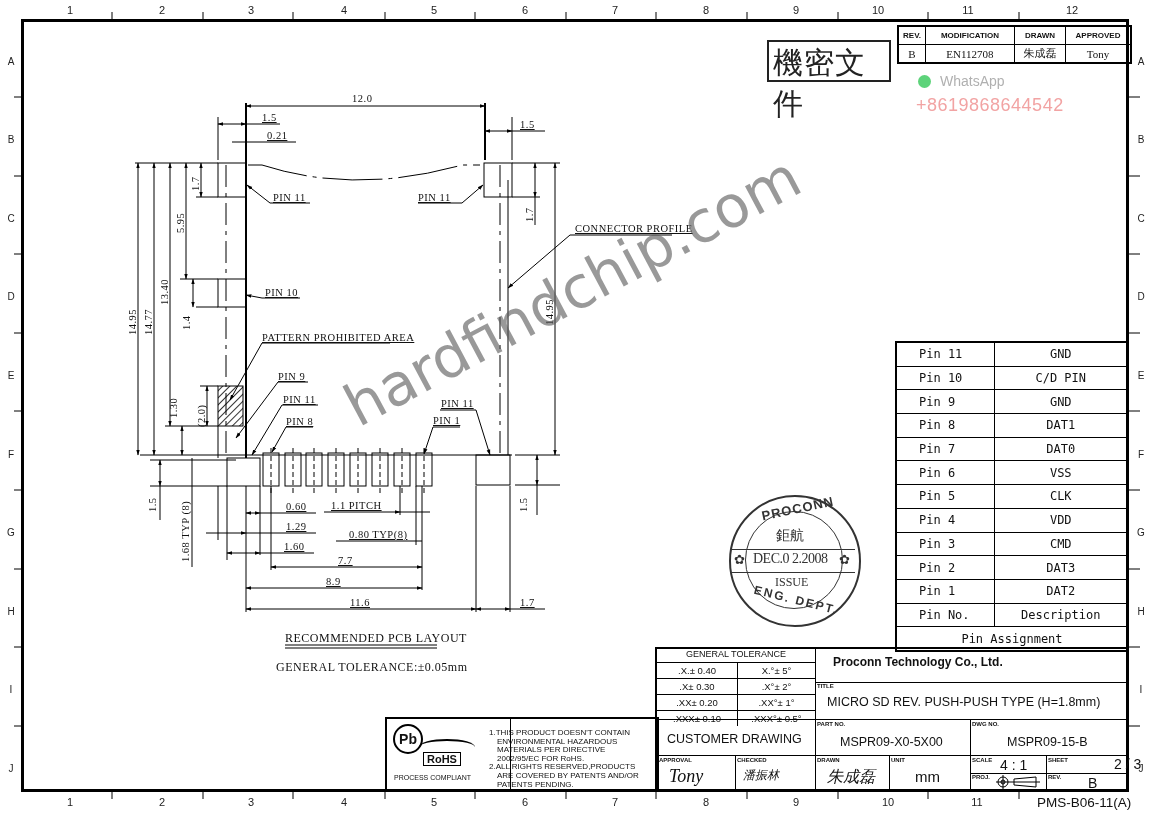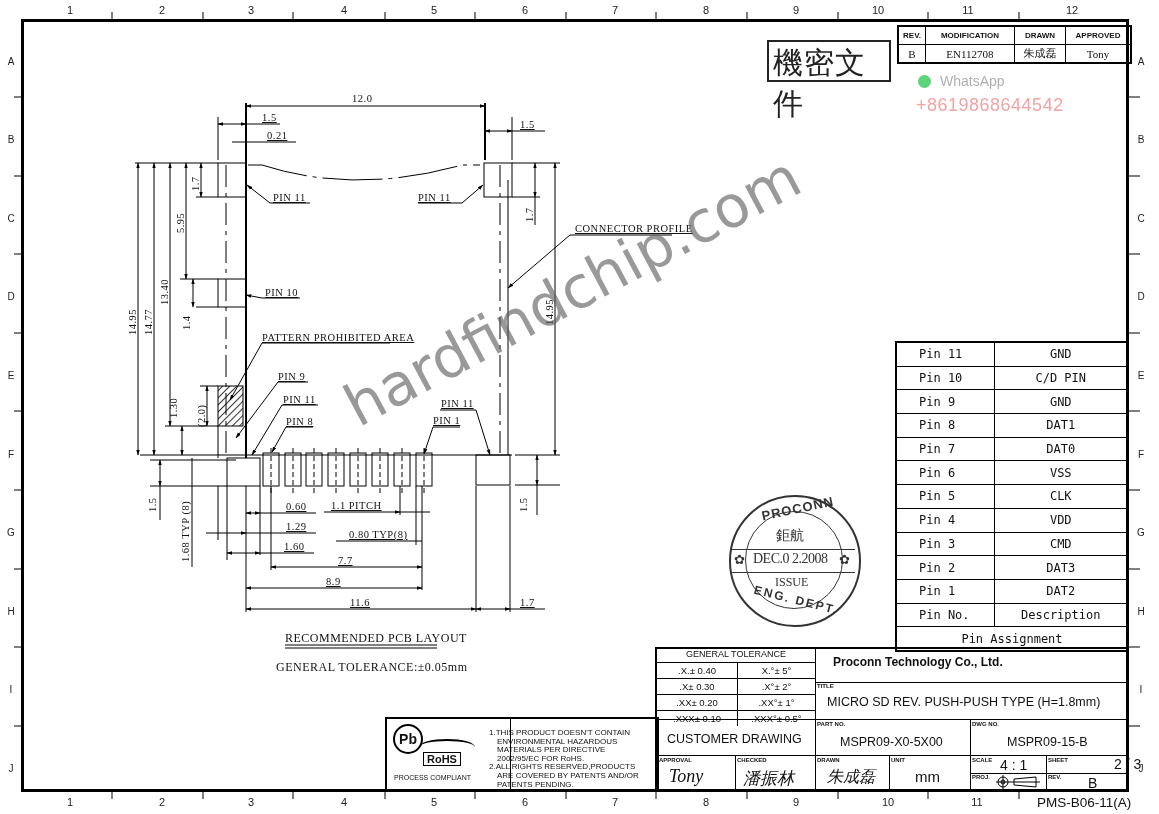--- a/index.html
+++ b/index.html
@@ -469,21 +469,21 @@
   <span class="small-cap">DWG NO.</span>
   <span class="abs" style="left:37px;top:15px;font-size:12.5px;">MSPR09-15-B</span>
 </div>
 
 <div class="abs" style="left:657px;top:756px;width:78px;height:34px;border-right:1px solid #000;">
   <span class="small-cap">APPROVAL</span>
   <span class="abs serif" style="left:12px;top:10px;font-size:18px;font-style:italic;">Tony</span>
 </div>
 <div class="abs" style="left:735px;top:756px;width:80px;height:34px;border-right:1px solid #000;">
   <span class="small-cap">CHECKED</span>
-  <span class="abs serif" style="left:8px;top:11px;font-size:17px;font-style:italic;">潘振林</span>
+  <span class="abs serif" style="left:8px;top:11px;font-size:12px;font-style:italic;">潘振林</span>
 </div>
 <div class="abs" style="left:815px;top:756px;width:74px;height:34px;border-right:1px solid #000;">
   <span class="small-cap">DRAWN</span>
   <span class="abs serif" style="left:12px;top:11px;font-size:16px;font-style:italic;">朱成磊</span>
 </div>
 <div class="abs" style="left:889px;top:756px;width:81px;height:34px;border-right:1px solid #000;">
   <span class="small-cap">UNIT</span>
   <span class="abs" style="left:26px;top:12px;font-size:15px;">mm</span>
 </div>
 <div class="abs" style="left:970px;top:756px;width:76px;height:17px;border-right:1px solid #000;border-bottom:1px solid #000;">

